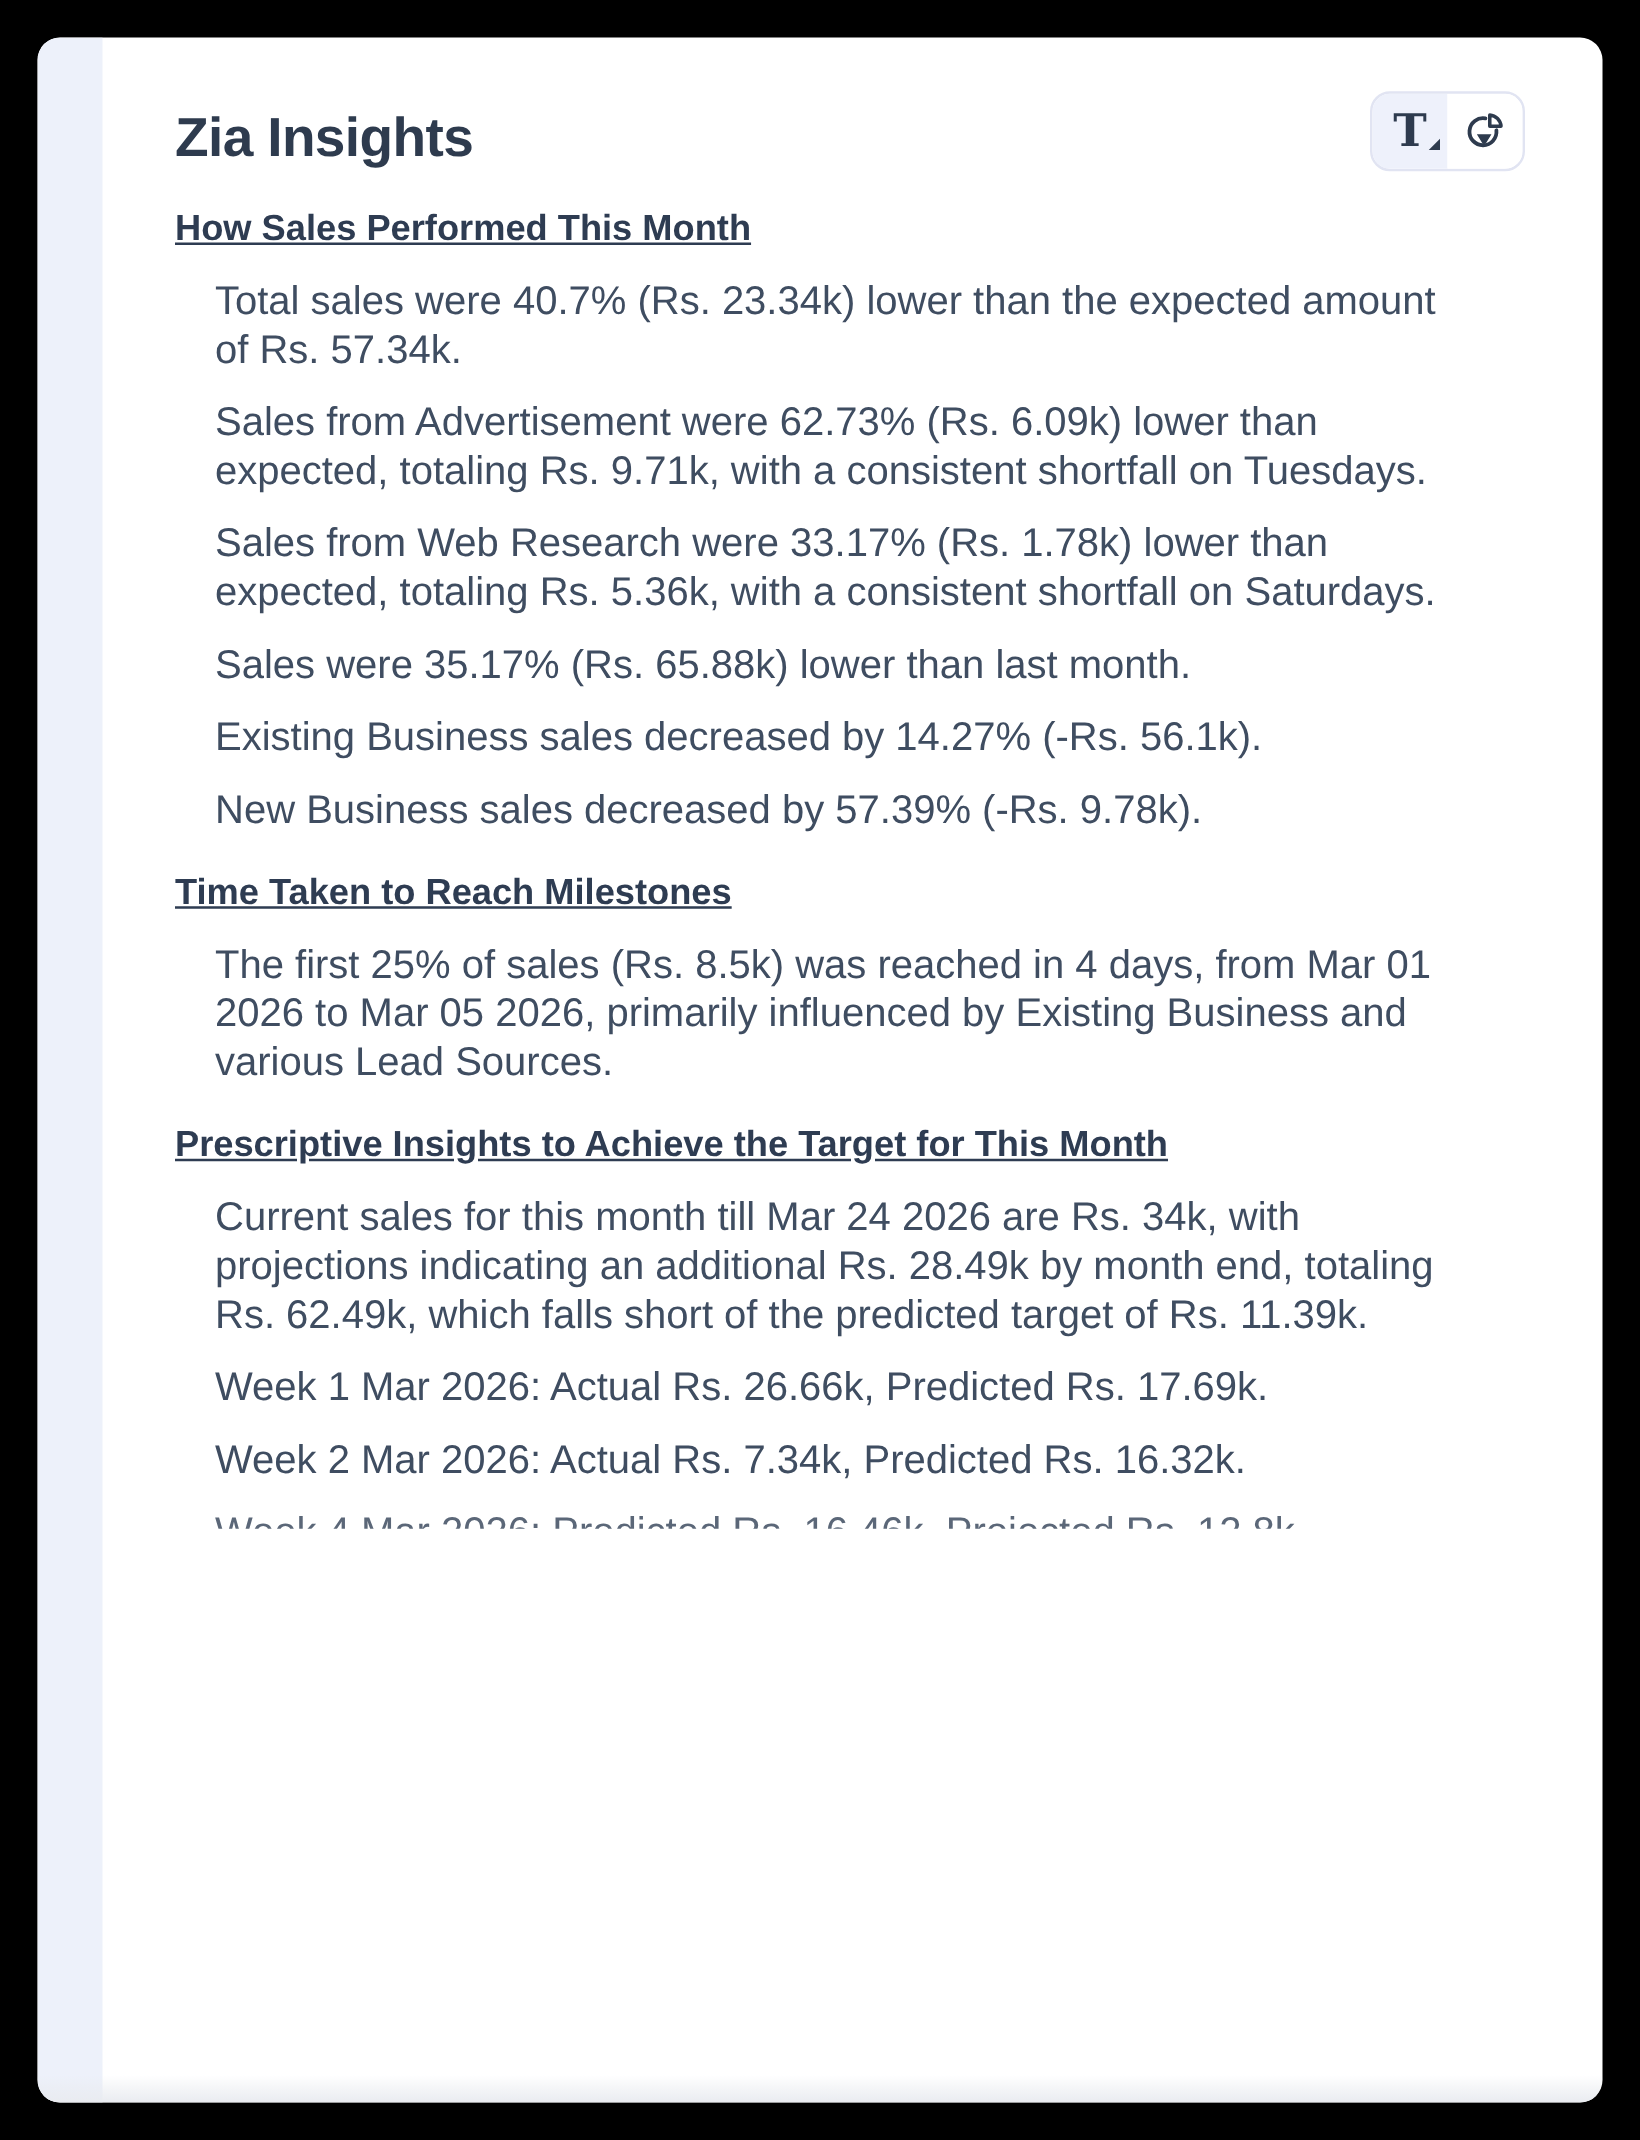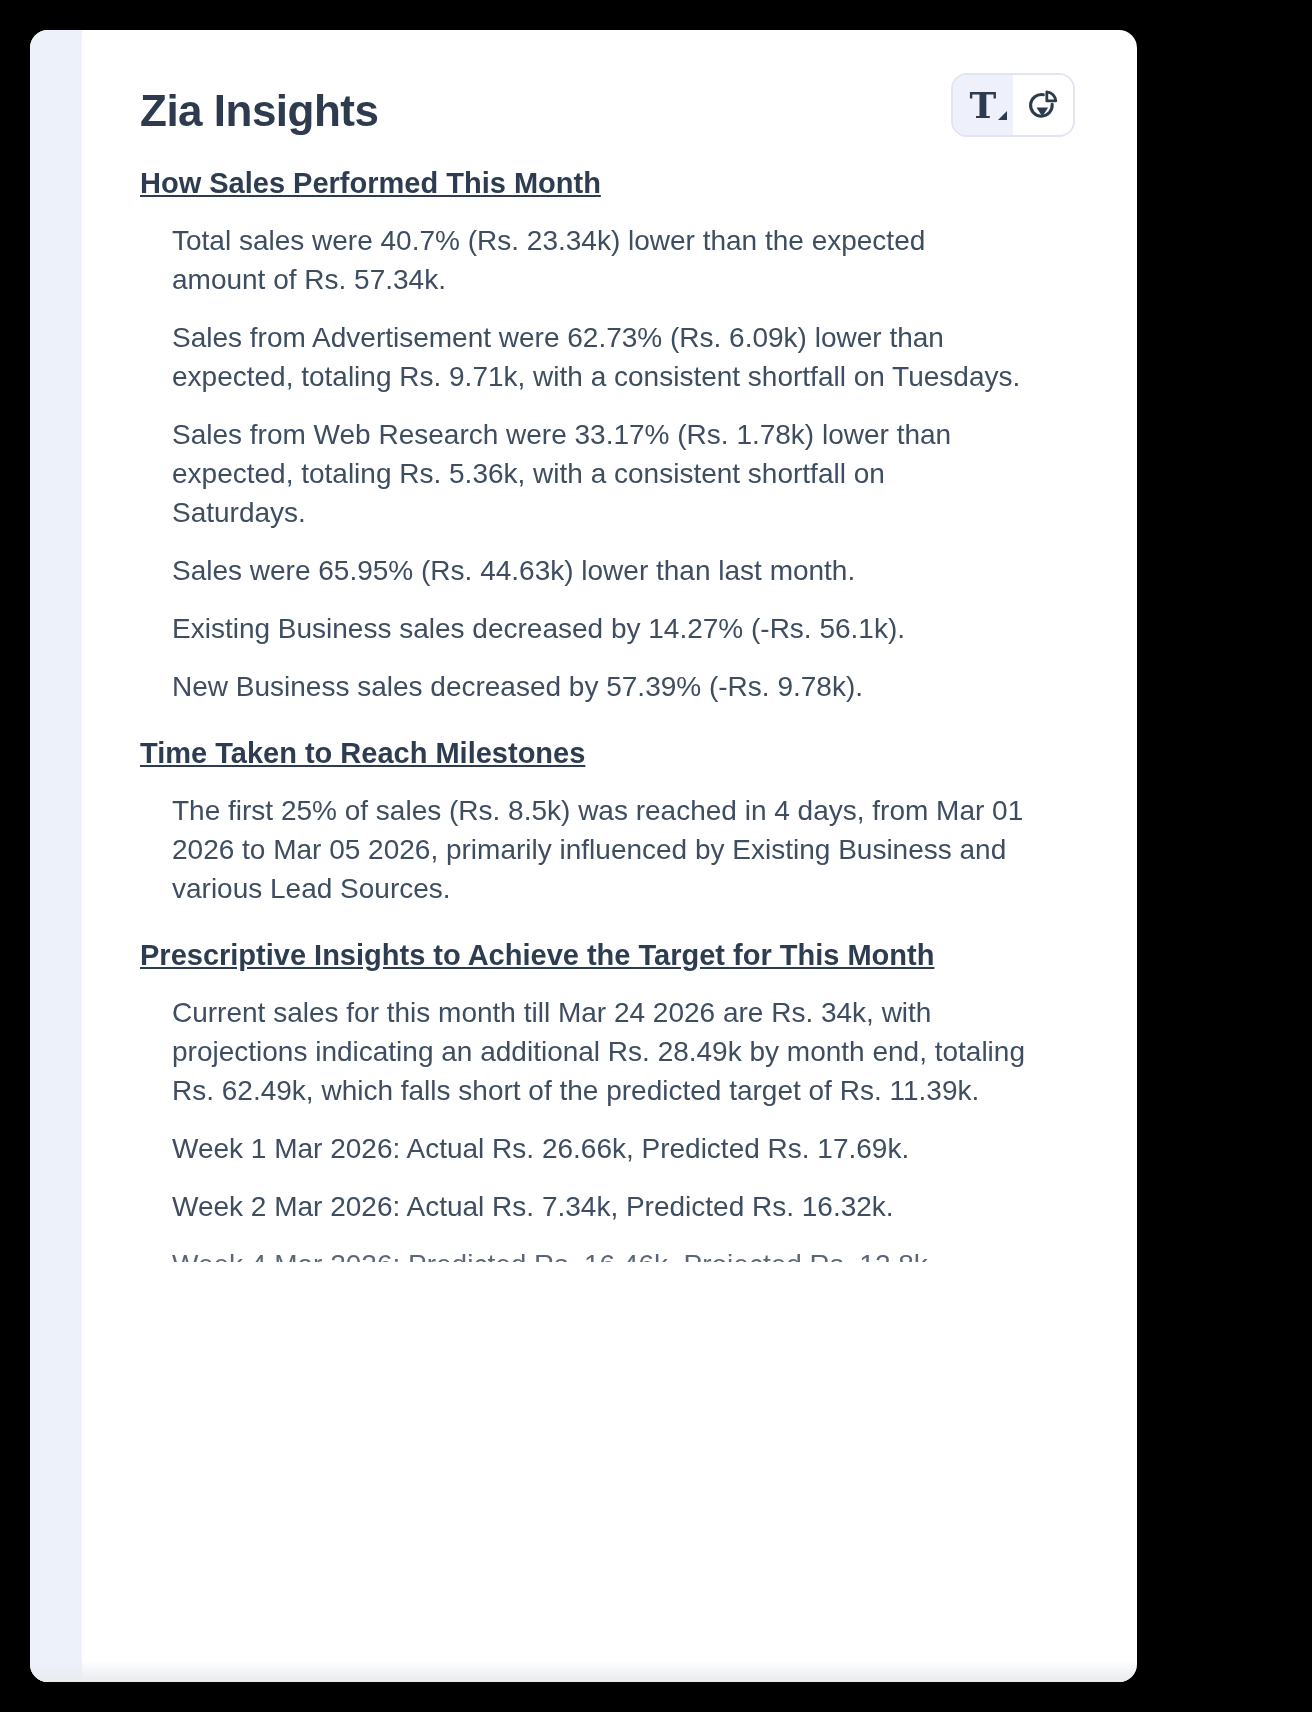--- a/index.html
+++ b/index.html
@@ -6,21 +6,21 @@
   body{
     width:1312px;height:1712px;
     background:#000;
     position:relative;
     overflow:hidden;
     font-family:"Liberation Sans", sans-serif;
   }
   .card{
     position:absolute;
     left:30px;top:30px;
-    width:1107px;height:1652px;
+    width:1252px;height:1652px;
     background:#ffffff;
     border-radius:18px;
     overflow:hidden;
   }
   .accent-strip{
     position:absolute;
     left:0;top:0;bottom:0;
     width:52px;
     background:#edf1fa;
   }
@@ -76,21 +76,21 @@
   section{margin:0;}
   .sec-heading{
     font-size:29px;
     line-height:40px;
     font-weight:700;
     color:#2e3c52;
     margin:27px 0 18px 0;
     text-decoration:underline;
   }
   .para{
-    font-size:28px;
+    font-size:32px;
     line-height:39px;
     color:#3f4d61;
     margin:0 0 19px 0;
     padding-left:32px;
     max-width:1030px;
   }
   .para.clipped{
     height:17px;
     overflow:hidden;
     margin-bottom:0;
@@ -133,21 +133,21 @@
     </div>
 
     <section>
       <h2 class="sec-heading">How Sales Performed This Month</h2>
       <p class="para">Total sales were 40.7% (Rs. 23.34k) lower than the expected amount of Rs. 57.34k.</p>
       <p class="para">Sales from Advertisement were 62.73% (Rs. 6.09k) lower than expected, totaling Rs. 9.71k, with a consistent shortfall on Tuesdays.</p>
       <p class="para">Sales from Web Research were 33.17% (Rs. 1.78k) lower than expected, totaling Rs. 5.36k, with a consistent shortfall on Saturdays.</p>
     </section>
 
     <section>
-      <p class="para">Sales were 65.95% (Rs. 44.63k) lower than last month.</p>
+      <p class="para">Sales were 35.17% (Rs. 65.88k) lower than last month.</p>
       <p class="para">Existing Business sales decreased by 14.27% (-Rs. 56.1k).</p>
       <p class="para">New Business sales decreased by 57.39% (-Rs. 9.78k).</p>
     </section>
 
     <section>
       <h2 class="sec-heading">Time Taken to Reach Milestones</h2>
       <p class="para">The first 25% of sales (Rs. 8.5k) was reached in 4 days, from Mar 01 2026 to Mar 05 2026, primarily influenced by Existing Business and various Lead Sources.</p>
     </section>
 
     <section>

